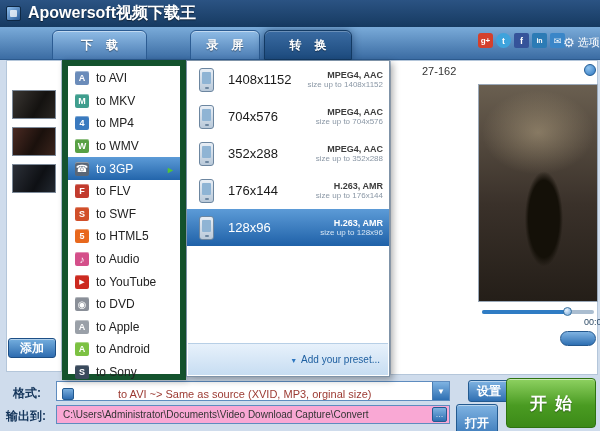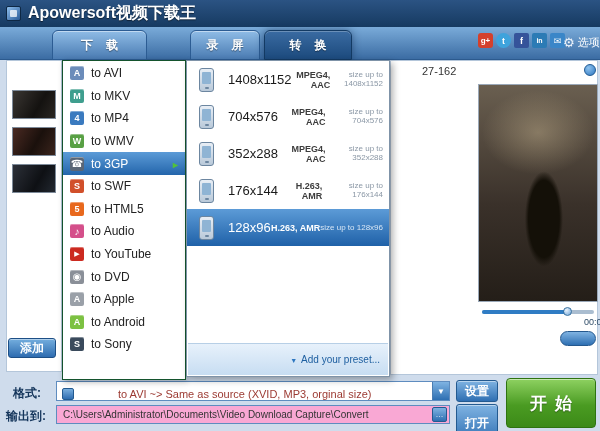--- a/index.html
+++ b/index.html
@@ -78,21 +78,21 @@
   .seek-handle { position:absolute; left:72%; top:-3px; width:9px; height:9px;
     background:radial-gradient(circle at 35% 30%,#eaf3fc,#6fa5d8); border:1px solid #39719f;
     border-radius:50%; cursor:grab; }
   .time-text { position:absolute; left:556px; top:317px; width:58px; text-align:right;
     font-size:9px; color:#2c4a66; }
   .player-pill { position:absolute; left:560px; top:331px; width:36px; height:15px; border-radius:8px;
     background:linear-gradient(#7fb3e2,#2e6fb2); border:1px solid #24588e; cursor:pointer; }
 
   
   .format-menu { position:absolute; left:62px; top:60px; width:124px; height:320px;
-    background:#fff; border:1px solid #14532d; box-shadow:2px 2px 6px rgba(0,0,0,.3);
+    background:#fff; border:6px solid #14532d; box-shadow:2px 2px 6px rgba(0,0,0,.3);
     z-index:20; padding-top:1px; }
   .fm-item { height:22.6px; display:flex; align-items:center; padding:0 4px 0 7px;
     font-size:12px; color:#222; position:relative; cursor:pointer; }
   .fm-item.selected { background:linear-gradient(#5c9bd7,#2365ab); color:#fff; }
   .fm-label { white-space:nowrap; }
   .fm-arrow { position:absolute; right:5px; }
   .fm-arrow::before { content:"►"; color:#52c23a; font-size:9px; }
   .mi { width:14px; height:14px; margin-right:7px; border-radius:2px; flex:0 0 auto;
     display:flex; align-items:center; justify-content:center;
     color:#fff; font-size:9px; font-weight:bold; box-shadow:inset 0 1px 0 rgba(255,255,255,.35); }
@@ -117,21 +117,21 @@
   .pm-row { height:37px; display:flex; align-items:center; padding:0 6px 0 12px;
     color:#1a1a1a; cursor:pointer; }
   .pm-row.selected { background:linear-gradient(#5c9bd7,#1f61a8); color:#fff; }
   .phone-icon { width:15px; height:24px; border:1px solid #6c86a0; border-radius:3px;
     background:linear-gradient(#e8eef5,#b9c9d9); margin-right:14px; position:relative; flex:0 0 auto; }
   .phone-icon::before { content:""; position:absolute; left:2px; right:2px; top:3px; bottom:7px;
     background:#8fb4d4; border-radius:1px; }
   .phone-icon::after { content:""; position:absolute; left:50%; bottom:2px; width:4px; height:2px;
     margin-left:-2px; background:#6c86a0; border-radius:1px; }
   .pm-res { font-size:13px; }
-  .pm-right { margin-left:auto; text-align:right; display:flex; flex-direction:row; gap:0; }
+  .pm-right { margin-left:auto; text-align:right; display:flex; flex-direction:column; gap:0; }
   .pm-codec { font-size:9px; font-weight:bold; color:#3c3c3c; }
   .pm-size { font-size:8px; color:#8a97a5; }
   .pm-row.selected .pm-codec { color:#fff; }
   .pm-row.selected .pm-size { color:#d7e6f5; }
   .add-preset { position:absolute; left:1px; right:1px; bottom:1px; height:32px;
     background:linear-gradient(#e7f1fb,#c7ddf2); border-top:1px solid #b7cfe6;
     display:flex; align-items:center; justify-content:flex-end; padding-right:8px;
     font-size:10px; color:#1e5fa0; cursor:pointer; }
   .ap-arrow-icon::before { content:"▼"; font-size:7px; margin-right:4px; color:#2e77c0; }
 
@@ -153,21 +153,21 @@
     background:#f9a8d4; border:1px solid #5e8cbf; border-radius:0;
     display:flex; align-items:center; padding:0 2px 0 6px; overflow:hidden; }
   .of-text { font-size:10px; color:#333; white-space:nowrap; overflow:hidden; }
   .of-browse { margin-left:auto; width:15px; height:15px; flex:0 0 auto; border-radius:2px;
     background:linear-gradient(#7fb3e2,#2e6fb2); border:1px solid #235a90;
     color:#fff; font-size:8px; display:flex; align-items:center; justify-content:center; cursor:pointer; }
   .of-browse::before { content:"…"; }
   .blue-btn { background:linear-gradient(#7fb3e2,#2f6fb2); border:1px solid #235a90; border-radius:3px;
     color:#fff; font-weight:bold; font-size:12px; display:flex; align-items:center; justify-content:center;
     box-shadow:inset 0 1px 0 rgba(255,255,255,.45); cursor:pointer; }
-  .settings-btn { position:absolute; left:456px; top:4px; width:42px; height:22px; }
+  .settings-btn { position:absolute; left:468px; top:4px; width:42px; height:22px; }
   .open-btn { position:absolute; left:456px; top:28px; width:42px; height:39px; }
   .start-btn { position:absolute; left:506px; top:2px; width:90px; height:50px;
     background:linear-gradient(#8ed161,#4a9b22 55%,#3c8a18); border:1px solid #2e7310; border-radius:4px;
     color:#fff; font-size:17px; font-weight:bold; letter-spacing:8px; text-indent:8px;
     display:flex; align-items:center; justify-content:center;
     box-shadow:inset 0 1px 0 rgba(255,255,255,.5); cursor:pointer;
     text-shadow:0 1px 1px rgba(0,0,0,.35); }
 </style>
 </head>
 <body>
@@ -230,20 +230,24 @@
     <div class="fm-item">
       <span class="mi mi-wmv"></span>
       <span class="fm-label">to WMV</span>
     </div>
     <div class="fm-item selected">
       <span class="mi mi-3gp"></span>
       <span class="fm-label">to 3GP</span>
       <span class="fm-arrow"></span>
     </div>
     <div class="fm-item">
+      <span class="mi mi-flv"></span>
+      <span class="fm-label">to FLV</span>
+    </div>
+    <div class="fm-item">
       <span class="mi mi-swf"></span>
       <span class="fm-label">to SWF</span>
     </div>
     <div class="fm-item">
       <span class="mi mi-html5"></span>
       <span class="fm-label">to HTML5</span>
     </div>
     <div class="fm-item">
       <span class="mi mi-audio"></span>
       <span class="fm-label">to Audio</span>

